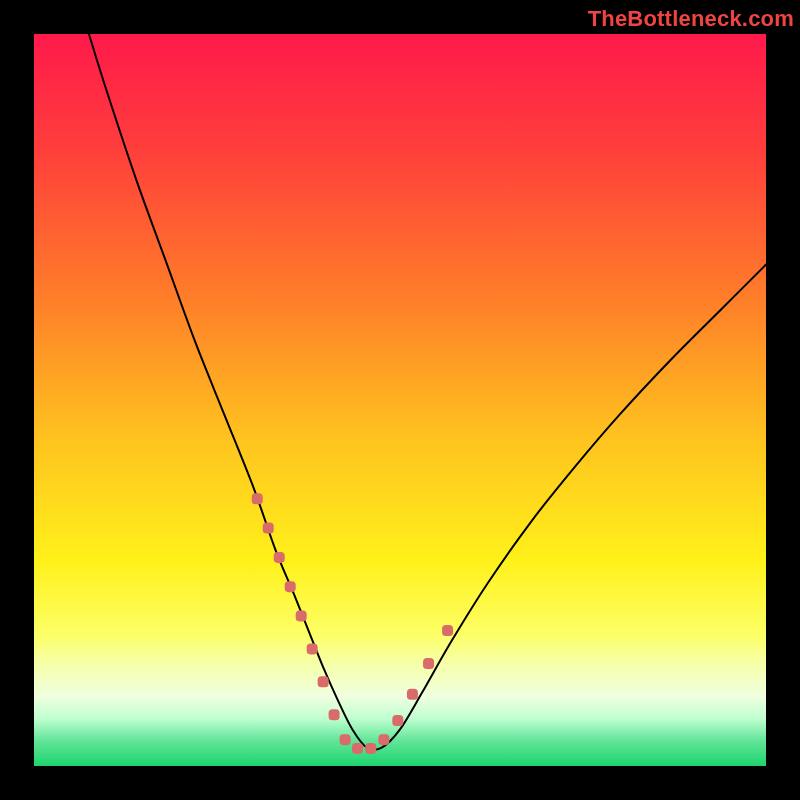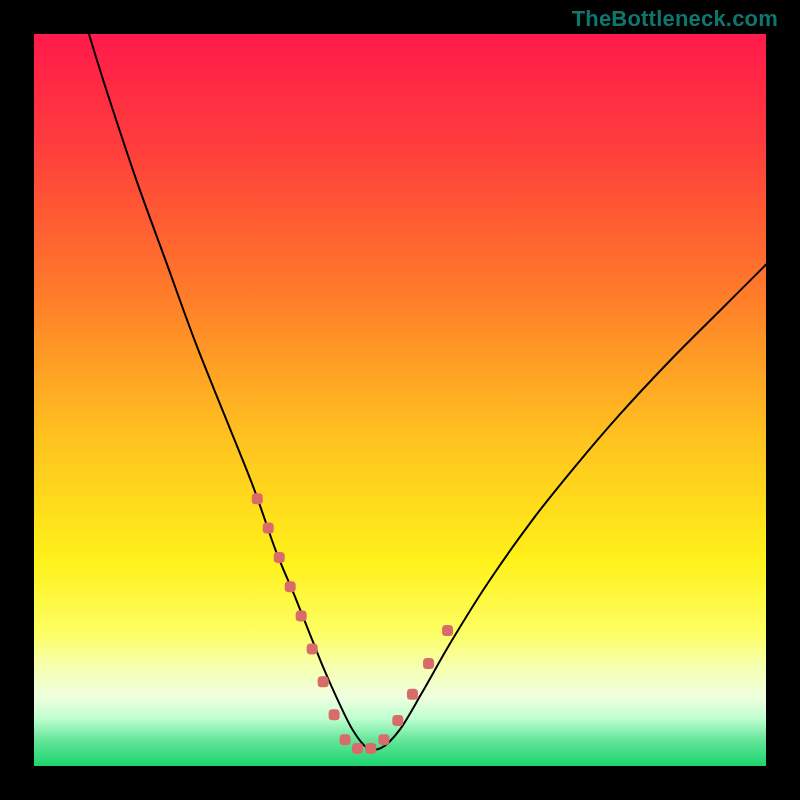--- a/index.html
+++ b/index.html
@@ -35,24 +35,24 @@
     position: absolute;
     left: 0;
     top: 0;
     width: 732px;
     height: 732px;
     overflow: visible;
   }
   #watermark {
     position: absolute;
     top: 6px;
-    right: 22px;
+    right: 6px;
     font-size: 22px;
     font-weight: 600;
-    color: #0f766e;
+    color: #ef4444;
     letter-spacing: 0.2px;
     white-space: nowrap;
   }
 </style>
 </head>
 <body>
 
 <div id="stage">
   <div id="watermark">TheBottleneck.com</div>
 

